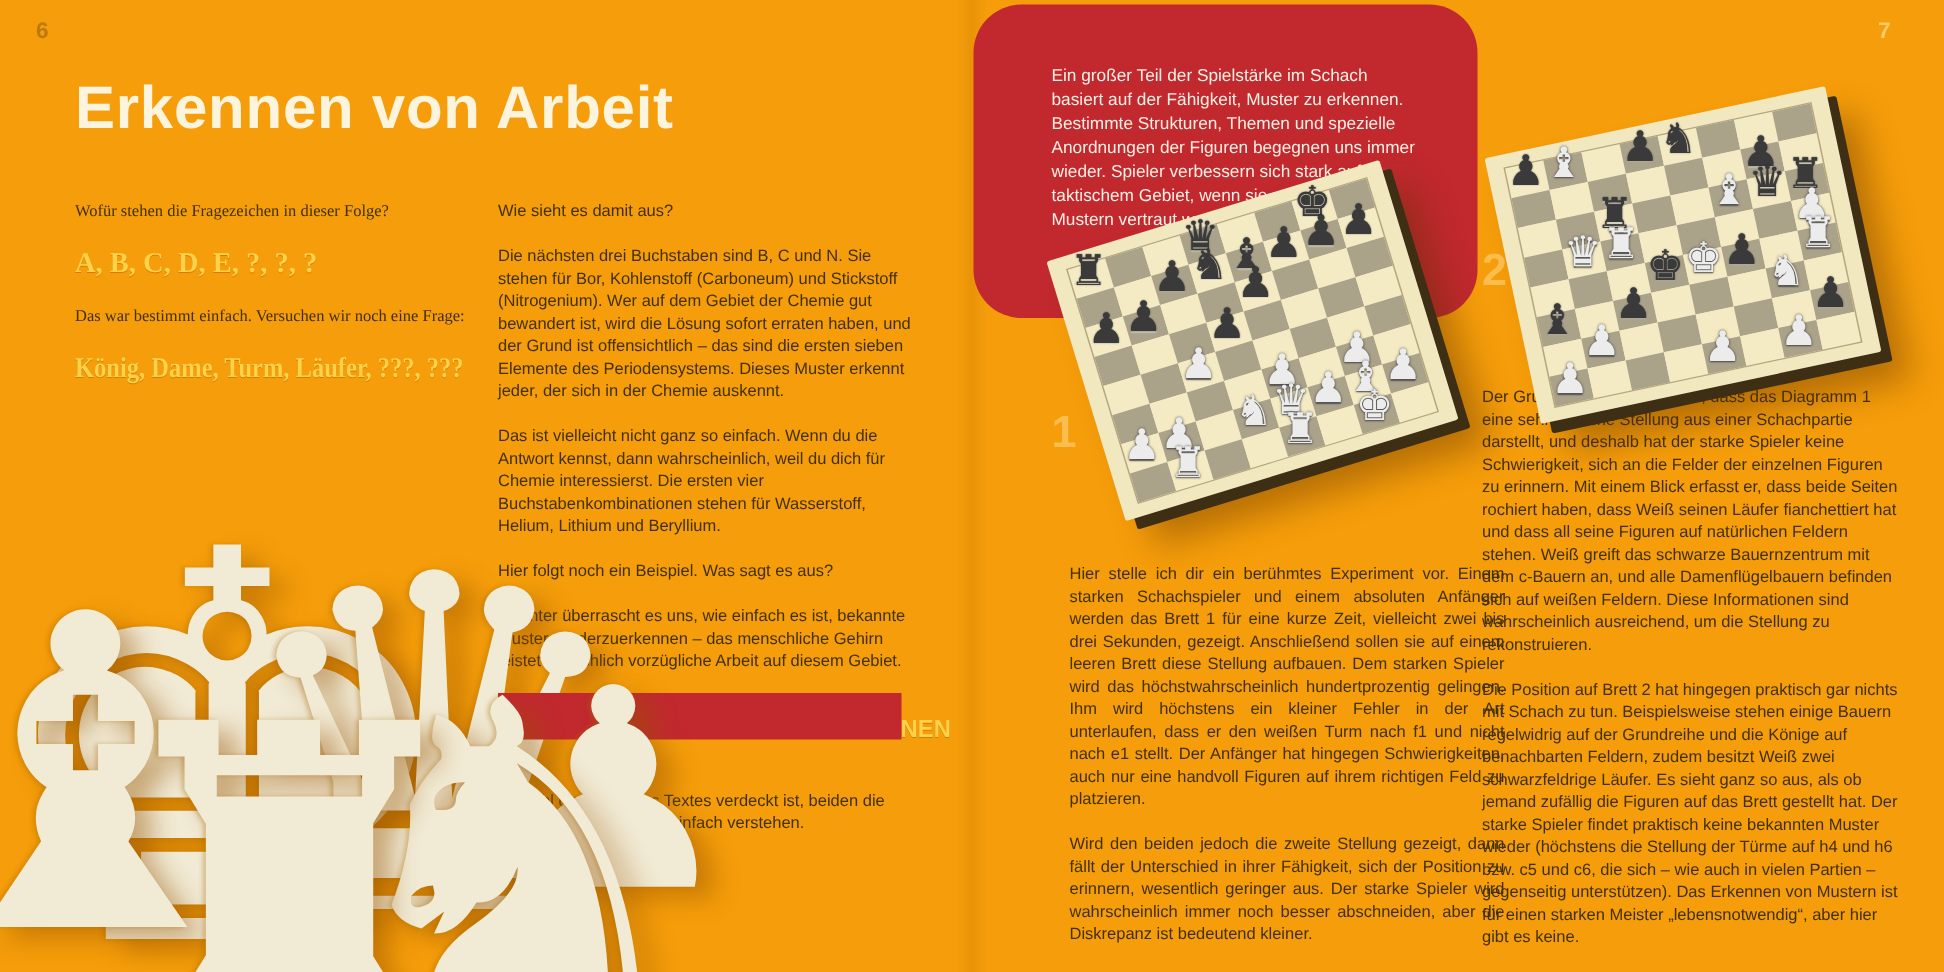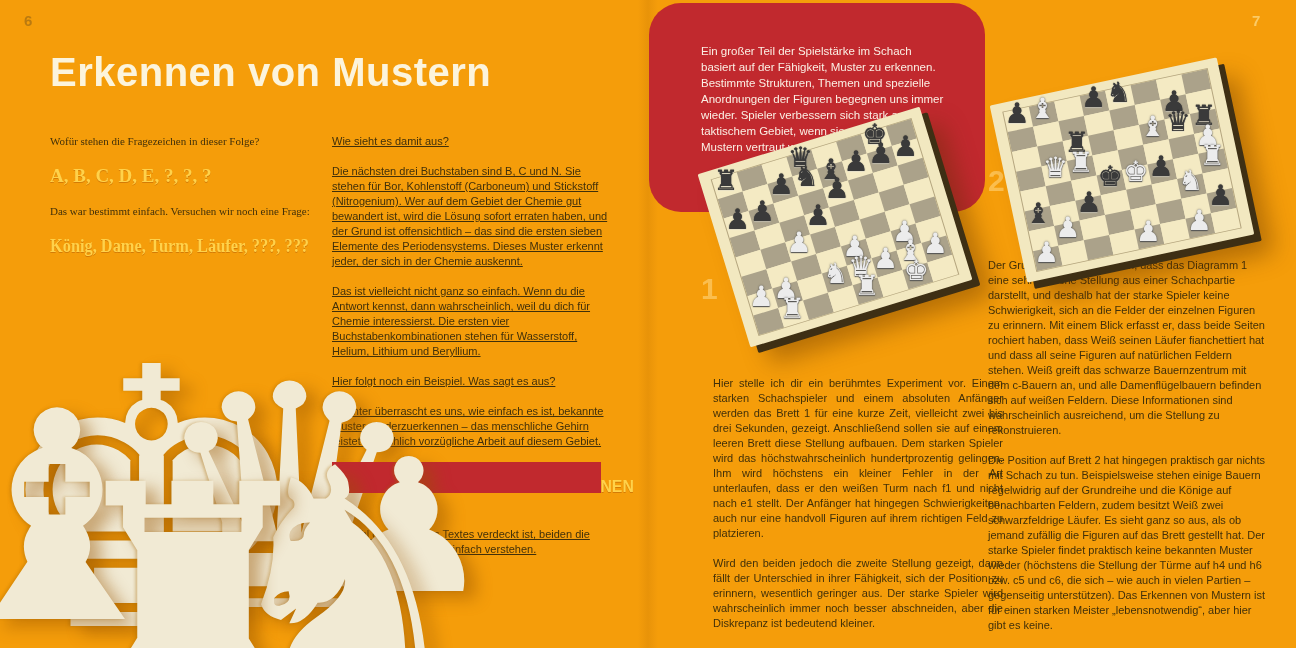--- a/index.html
+++ b/index.html
@@ -28,21 +28,21 @@
 
   .main-title {
     position:absolute; left:50px; top:50px;
     font-size:40px; font-weight:bold; letter-spacing:0.5px;
     color:#FCF4DC;
   }
 
   .col { position:absolute; }
   .col p { font-size:11px; line-height:15px; margin:0 0 15px; color:#41300A; }
   .col-l1 { left:50px;  top:134px; width:274px;font-family:Liberation Serif, serif; }
-  .col-l2 { left:332px; top:134px; width:278px;text-decoration:underline; }
+  .col-l2 { left:332px; top:134px; width:278px; }
 
   h2.series {
     font-size:19px; font-weight:bold; color:#FFD24A;
     margin:16px 0 17px; white-space:nowrap;
     text-shadow:0 1px 0 rgba(150,60,0,0.35);
     transform-origin:left center;
   }
   h2.series.condense { transform:scaleX(0.86); }
 
   .covered { position:relative; height:47px; margin:10px 0 16px; }
@@ -116,21 +116,21 @@
   .col-r1 p { text-align:justify; }
   .col-r2 { left:340px; top:258px; width:277px; }
 </style>
 </head>
 <body>
 
 <div class="spread">
 
   <section class="page page-left">
     <div class="page-num pn-left">6</div>
-    <h1 class="main-title">Erkennen von Mustern</h1>
+    <h1 class="main-title">Erkennen von Arbeit</h1>
 
     <div class="col col-l1">
       <p>Wofür stehen die Fragezeichen in dieser Folge?</p>
       <h2 class="series">A, B, C, D, E, ?, ?, ?</h2>
       <p>Das war bestimmt einfach. Versuchen wir noch eine Frage:</p>
       <h2 class="series condense">König, Dame, Turm, Läufer, ???, ???</h2>
     </div>
 
     <div class="col col-l2">
       <p>Wie sieht es damit aus?</p>

